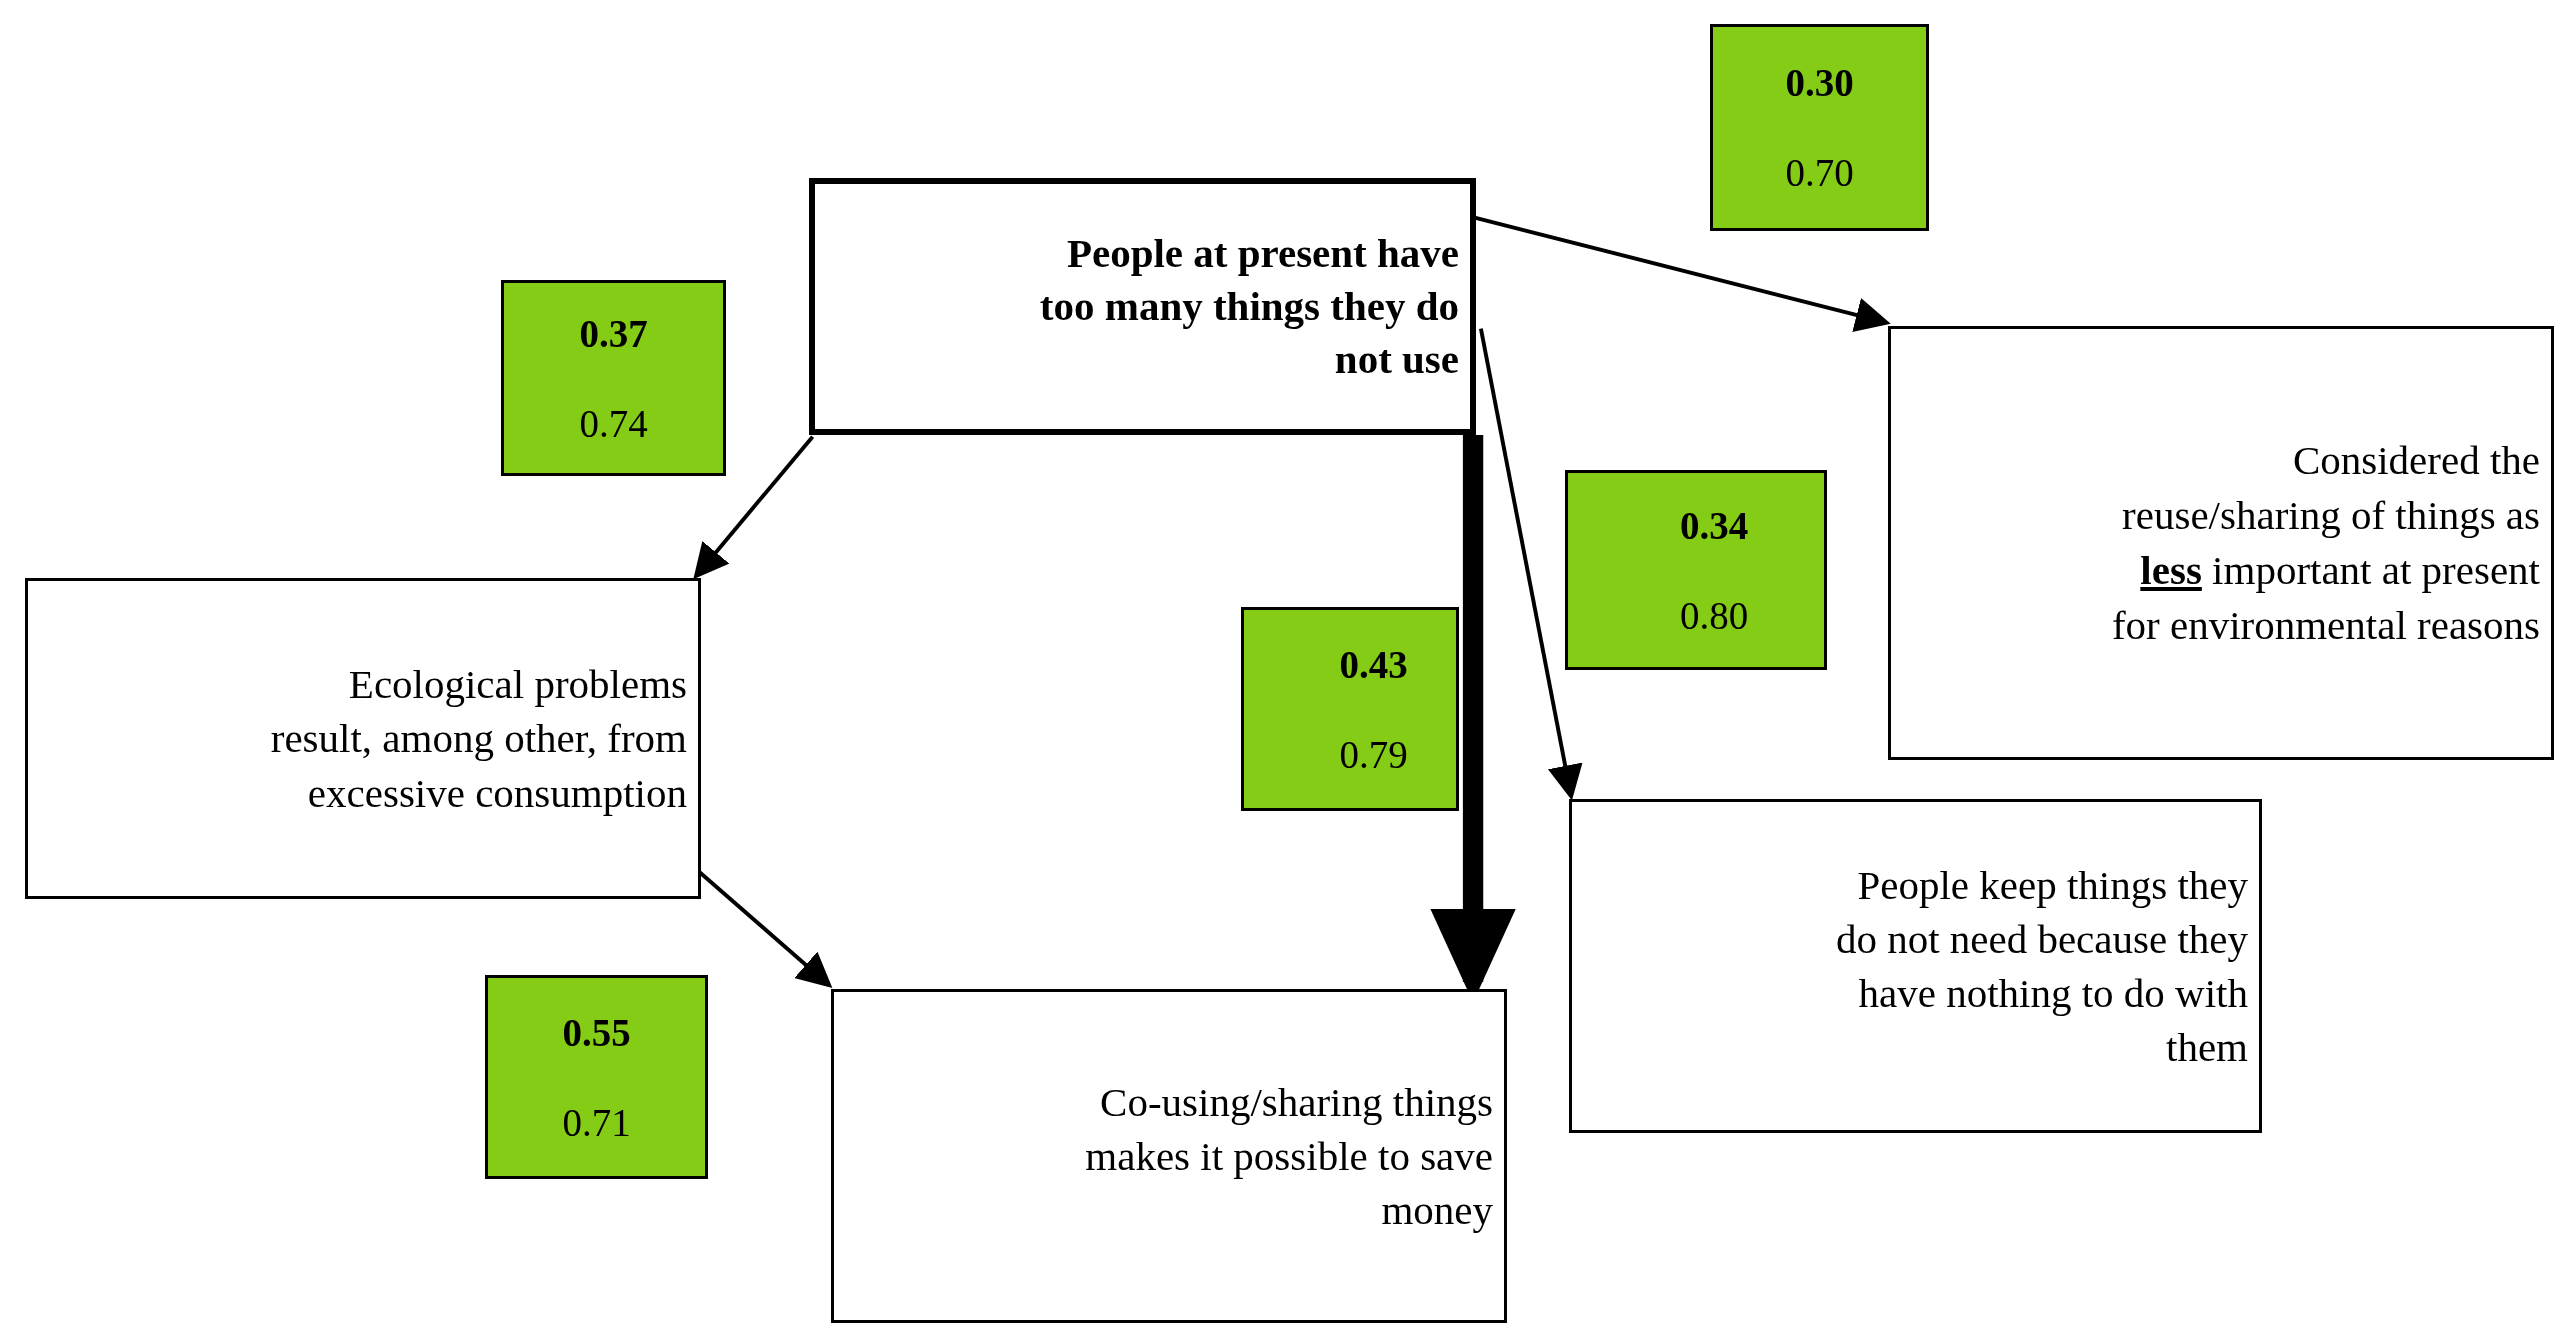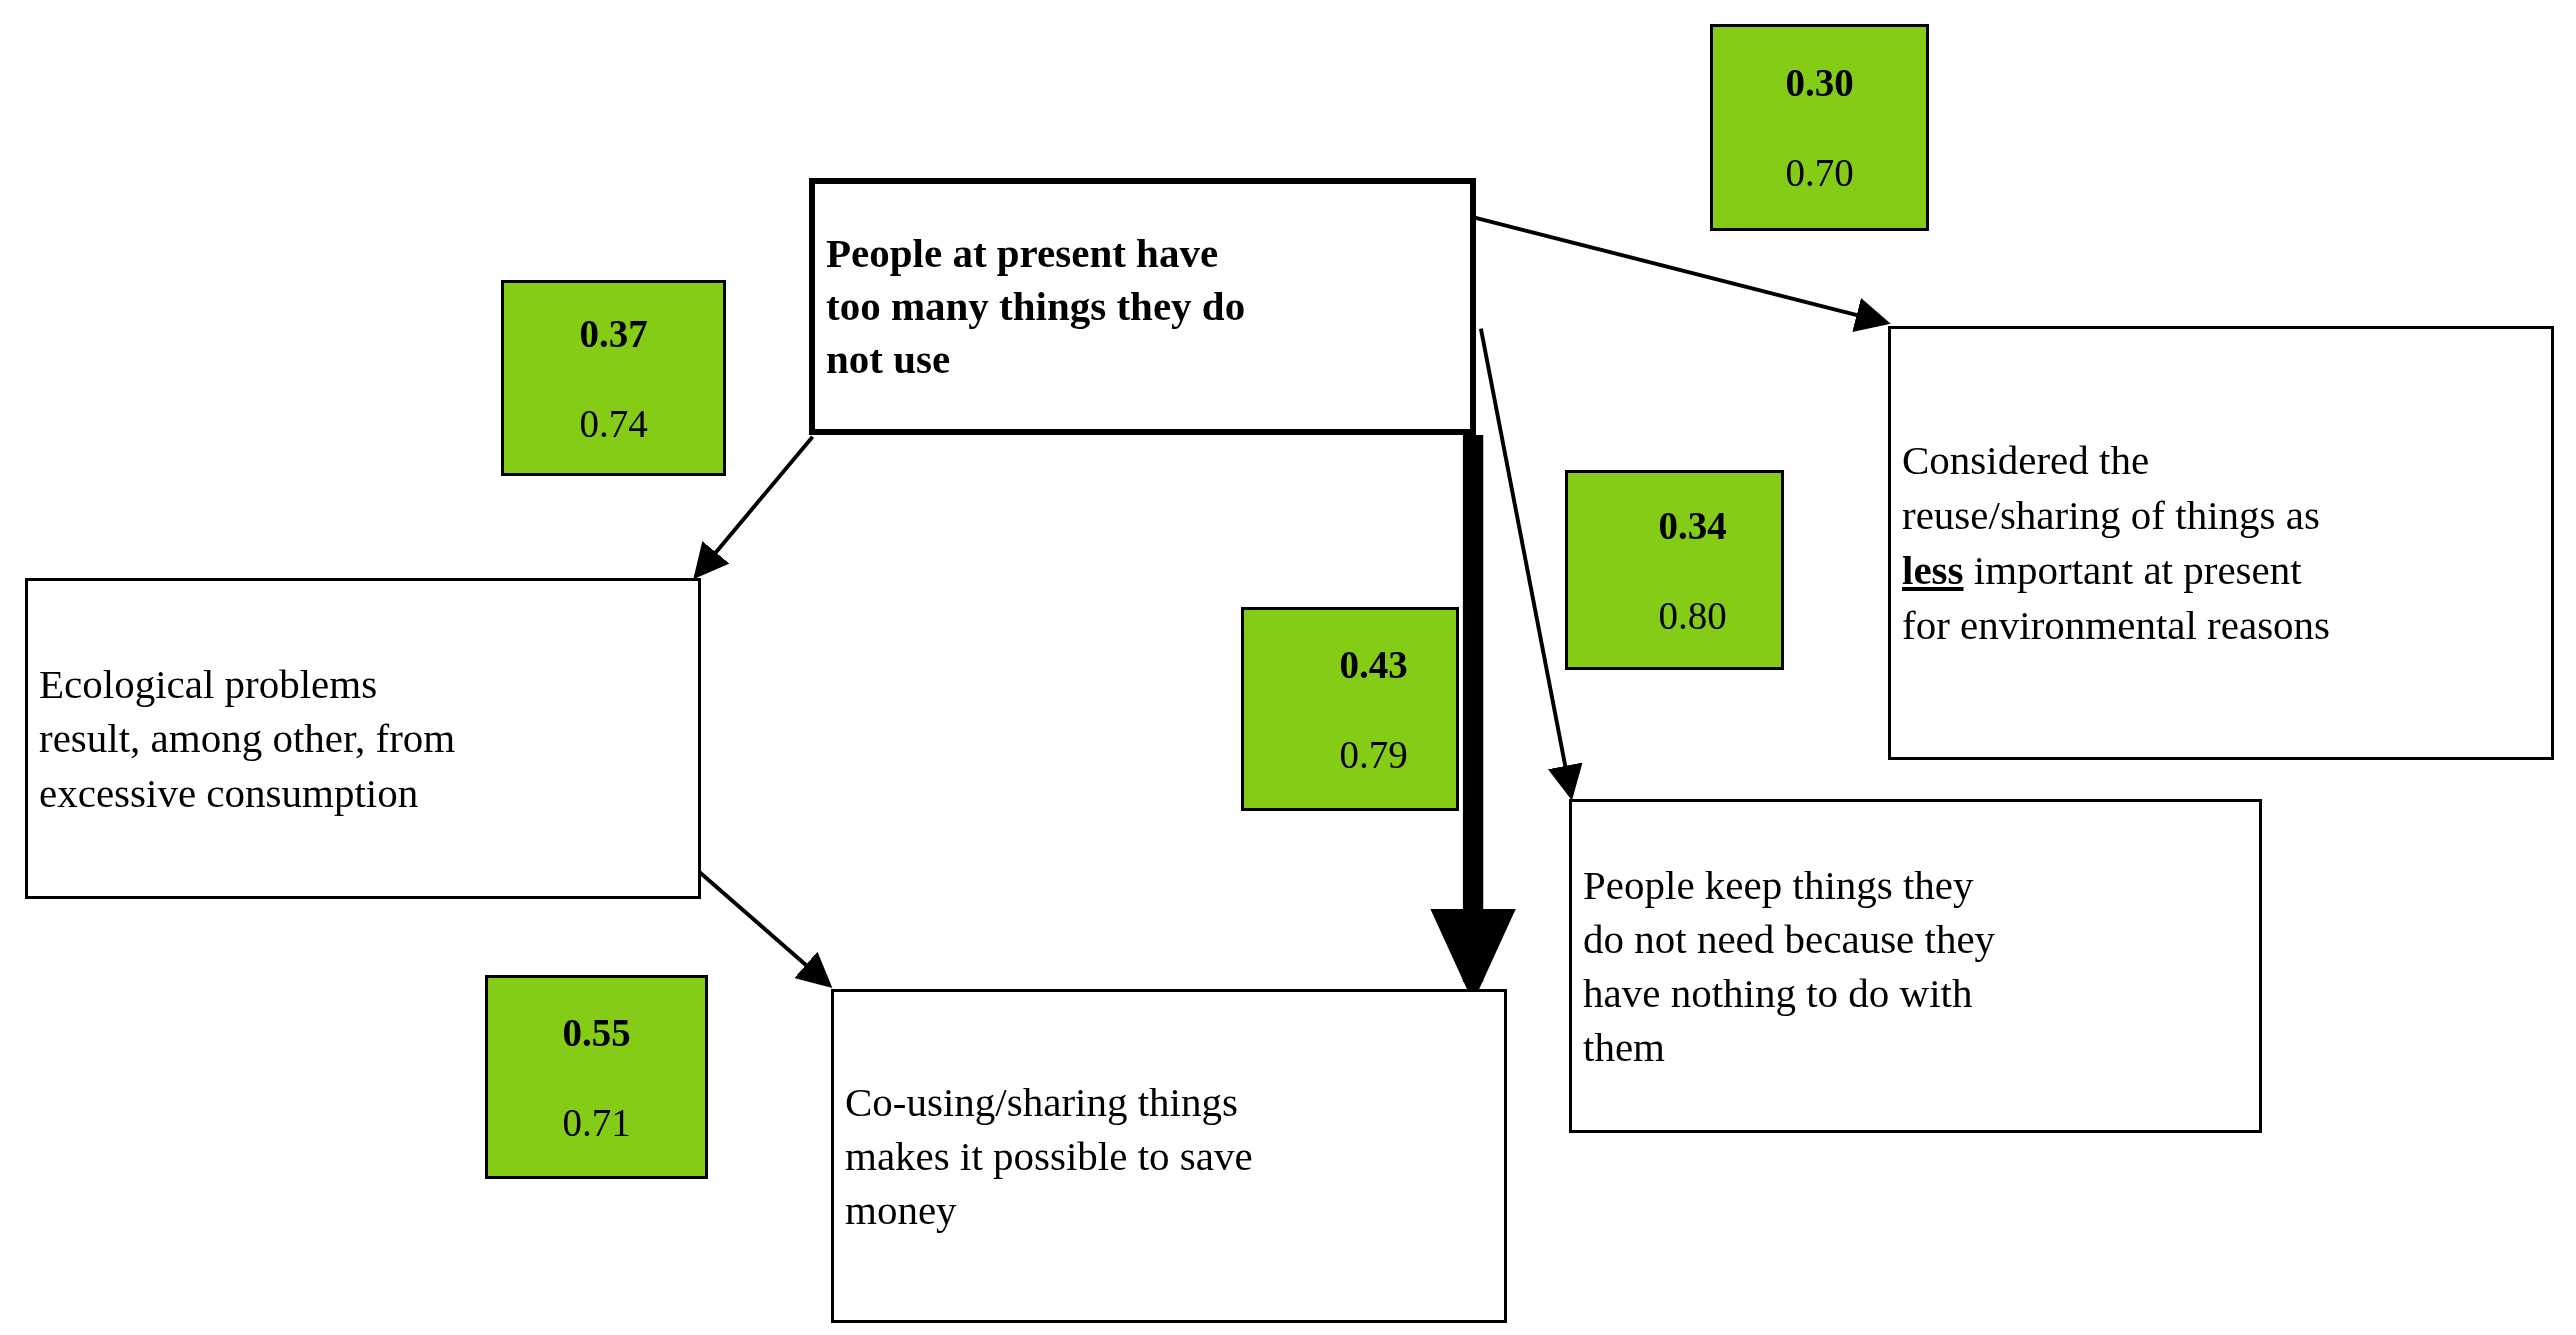--- a/index.html
+++ b/index.html
@@ -16,21 +16,21 @@
     font-family: "Liberation Serif", "DejaVu Serif", serif;
   }
   .node {
     position: absolute;
     box-sizing: border-box;
     background: #ffffff;
     border: 3.9px solid #000000;
     display: flex;
     align-items: center;
     justify-content: center;
-    text-align: left;
+    text-align: right;
     color: #000000;
     z-index: 5;
   }
   .node .txt {
     display: block;
     width: 100%;
     padding: 0 11px;
     white-space: pre-line;
   }
   .node.emph {
@@ -130,21 +130,21 @@
     <span style="height:45px"></span>
     <span class="reliab">0.74</span>
   </div>
 
   <div class="valbox" style="left:1710px; top:23.5px; width:219px; height:207px; font-size:39px;">
     <span class="loading">0.30</span>
     <span style="height:45px"></span>
     <span class="reliab">0.70</span>
   </div>
 
-  <div class="valbox" style="left:1565px; top:470px; width:219px; height:200px; font-size:39px;padding-left:36px;">
+  <div class="valbox" style="left:1565px; top:470px; width:262px; height:200px; font-size:39px;padding-left:36px;">
     <span class="loading">0.34</span>
     <span style="height:45px"></span>
     <span class="reliab">0.80</span>
   </div>
 
   <div class="valbox" style="left:1241px; top:607px; width:218px; height:204px; font-size:39px;padding-left:47px;">
     <span class="loading">0.43</span>
     <span style="height:45px"></span>
     <span class="reliab">0.79</span>
   </div>

